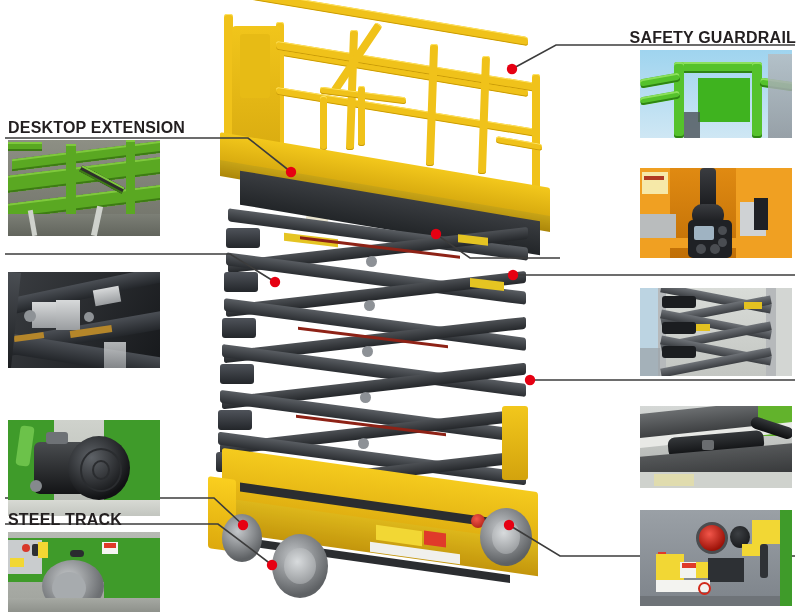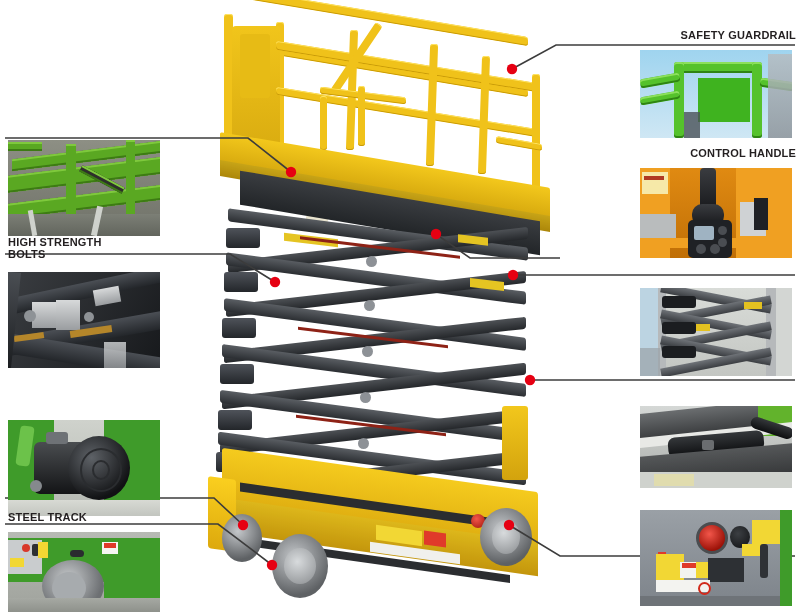--- a/index.html
+++ b/index.html
@@ -7,21 +7,21 @@
     width:800px;height:615px;background:#ffffff;overflow:hidden;position:relative;
     font-family:"Liberation Sans",sans-serif;
   }
   #stage{position:absolute;inset:0;width:800px;height:615px;}
 
   
   .label{
     position:absolute;
     font-family:"Liberation Sans",sans-serif;
     font-weight:bold;
-    font-size:11px;
+    font-size:16px;
     letter-spacing:0.2px;
     line-height:1.06;
     color:#231f20;
     white-space:pre-line;
     text-transform:uppercase;
   }
   .label.right{text-align:right;}
 
   
   .thumb{
@@ -258,37 +258,36 @@
       <circle cx="513" cy="275" r="5.2"></circle>
       <circle cx="530" cy="380" r="5.2"></circle>
       <circle cx="509" cy="525" r="5.2"></circle>
       <circle cx="291" cy="172" r="5.2"></circle>
       <circle cx="275" cy="282" r="5.2"></circle>
       <circle cx="243" cy="525" r="5.2"></circle>
       <circle cx="272" cy="565" r="5.2"></circle>
     </g>
   </svg>
 
+  <div class="label" style="left:8px;top:120px;">DESKTOP EXTENSION</div>
   <div class="thumb" style="left:8px;top:140px;width:152px;height:96px;">
     <div class="ph sc-desktop">
       <div class="bar" style="left:-6px;top:26px;width:170px;height:17px;transform:skewY(-7deg);"></div>
       <div class="bar" style="left:-6px;top:54px;width:170px;height:15px;transform:skewY(-7deg);"></div>
       <div class="bar" style="left:4px;top:10px;width:150px;height:12px;transform:skewY(-7deg);"></div>
       <div class="bar" style="left:58px;top:4px;width:10px;height:88px;"></div>
       <div class="bar" style="left:118px;top:0px;width:9px;height:84px;"></div>
       <div class="bar dark" style="left:70px;top:36px;width:48px;height:7px;transform:rotate(28deg);"></div>
       <div class="bar" style="left:0px;top:2px;width:34px;height:9px;"></div>
       <div style="position:absolute;left:0;bottom:0;width:152px;height:22px;background:linear-gradient(#7c7f76,#62655d);"></div>
       <div style="position:absolute;left:86px;bottom:0;width:6px;height:30px;background:#cfd2cc;transform:rotate(12deg);"></div>
       <div style="position:absolute;left:22px;bottom:0;width:5px;height:26px;background:#cfd2cc;transform:rotate(-10deg);"></div>
     </div>
   </div>
 
-  <div class="label" style="left:8px;top:237px;">HIGH STRENGTH
-BOLTS</div>
   <div class="thumb" style="left:8px;top:272px;width:152px;height:96px;">
     <div class="ph sc-bolts">
       <div class="arm" style="left:-10px;top:10px;width:180px;height:16px;transform:rotate(-12deg);"></div>
       <div class="arm" style="left:-10px;top:52px;width:180px;height:18px;transform:rotate(-10deg);"></div>
       <div class="arm" style="left:-10px;top:74px;width:180px;height:20px;transform:rotate(9deg);"></div>
       <div class="blk" style="left:24px;top:30px;width:26px;height:26px;"></div>
       <div class="blk" style="left:48px;top:28px;width:24px;height:30px;"></div>
       <div class="pin" style="left:16px;top:38px;width:12px;height:12px;"></div>
       <div class="blk" style="left:86px;top:16px;width:26px;height:16px;transform:rotate(-10deg);"></div>
       <div class="pin" style="left:76px;top:40px;width:10px;height:10px;"></div>
@@ -341,21 +340,20 @@
       <div class="tube" style="left:112px;top:12px;width:10px;height:76px;"></div>
       <div class="tube" style="left:0px;top:26px;width:40px;height:9px;transform:rotate(-10deg);"></div>
       <div class="tube" style="left:0px;top:44px;width:40px;height:8px;transform:rotate(-10deg);"></div>
       <div class="plate" style="left:58px;top:28px;width:52px;height:44px;"></div>
       <div class="tube" style="left:120px;top:30px;width:34px;height:9px;transform:rotate(8deg);"></div>
       <div style="position:absolute;left:128px;top:4px;width:24px;height:84px;background:linear-gradient(#b6bdc2,#8d949a);opacity:.85;"></div>
       <div style="position:absolute;left:44px;top:62px;width:16px;height:26px;background:#4a5157;opacity:.8;"></div>
     </div>
   </div>
 
-  <div class="label right" style="left:608px;top:148px;width:188px;">CONTROL HANDLE</div>
   <div class="thumb" style="left:640px;top:168px;width:152px;height:90px;">
     <div class="ph sc-handle">
       <div class="rail" style="left:0;top:0;width:30px;height:90px;"></div>
       <div class="rail" style="left:96px;top:0;width:56px;height:90px;"></div>
       <div class="yel" style="left:2px;top:4px;width:26px;height:22px;background:#f6e9a8;"></div>
       <div class="yel" style="left:4px;top:8px;width:20px;height:4px;background:#b03a22;"></div>
       <div class="grey" style="left:0;top:46px;width:36px;height:30px;"></div>
       <div class="grey" style="left:100px;top:34px;width:26px;height:34px;background:#cfd2d4;"></div>
       <div style="position:absolute;left:114px;top:30px;width:14px;height:32px;background:#1f2125;"></div>
       <div class="rail" style="left:0;top:70px;width:96px;height:10px;"></div>

